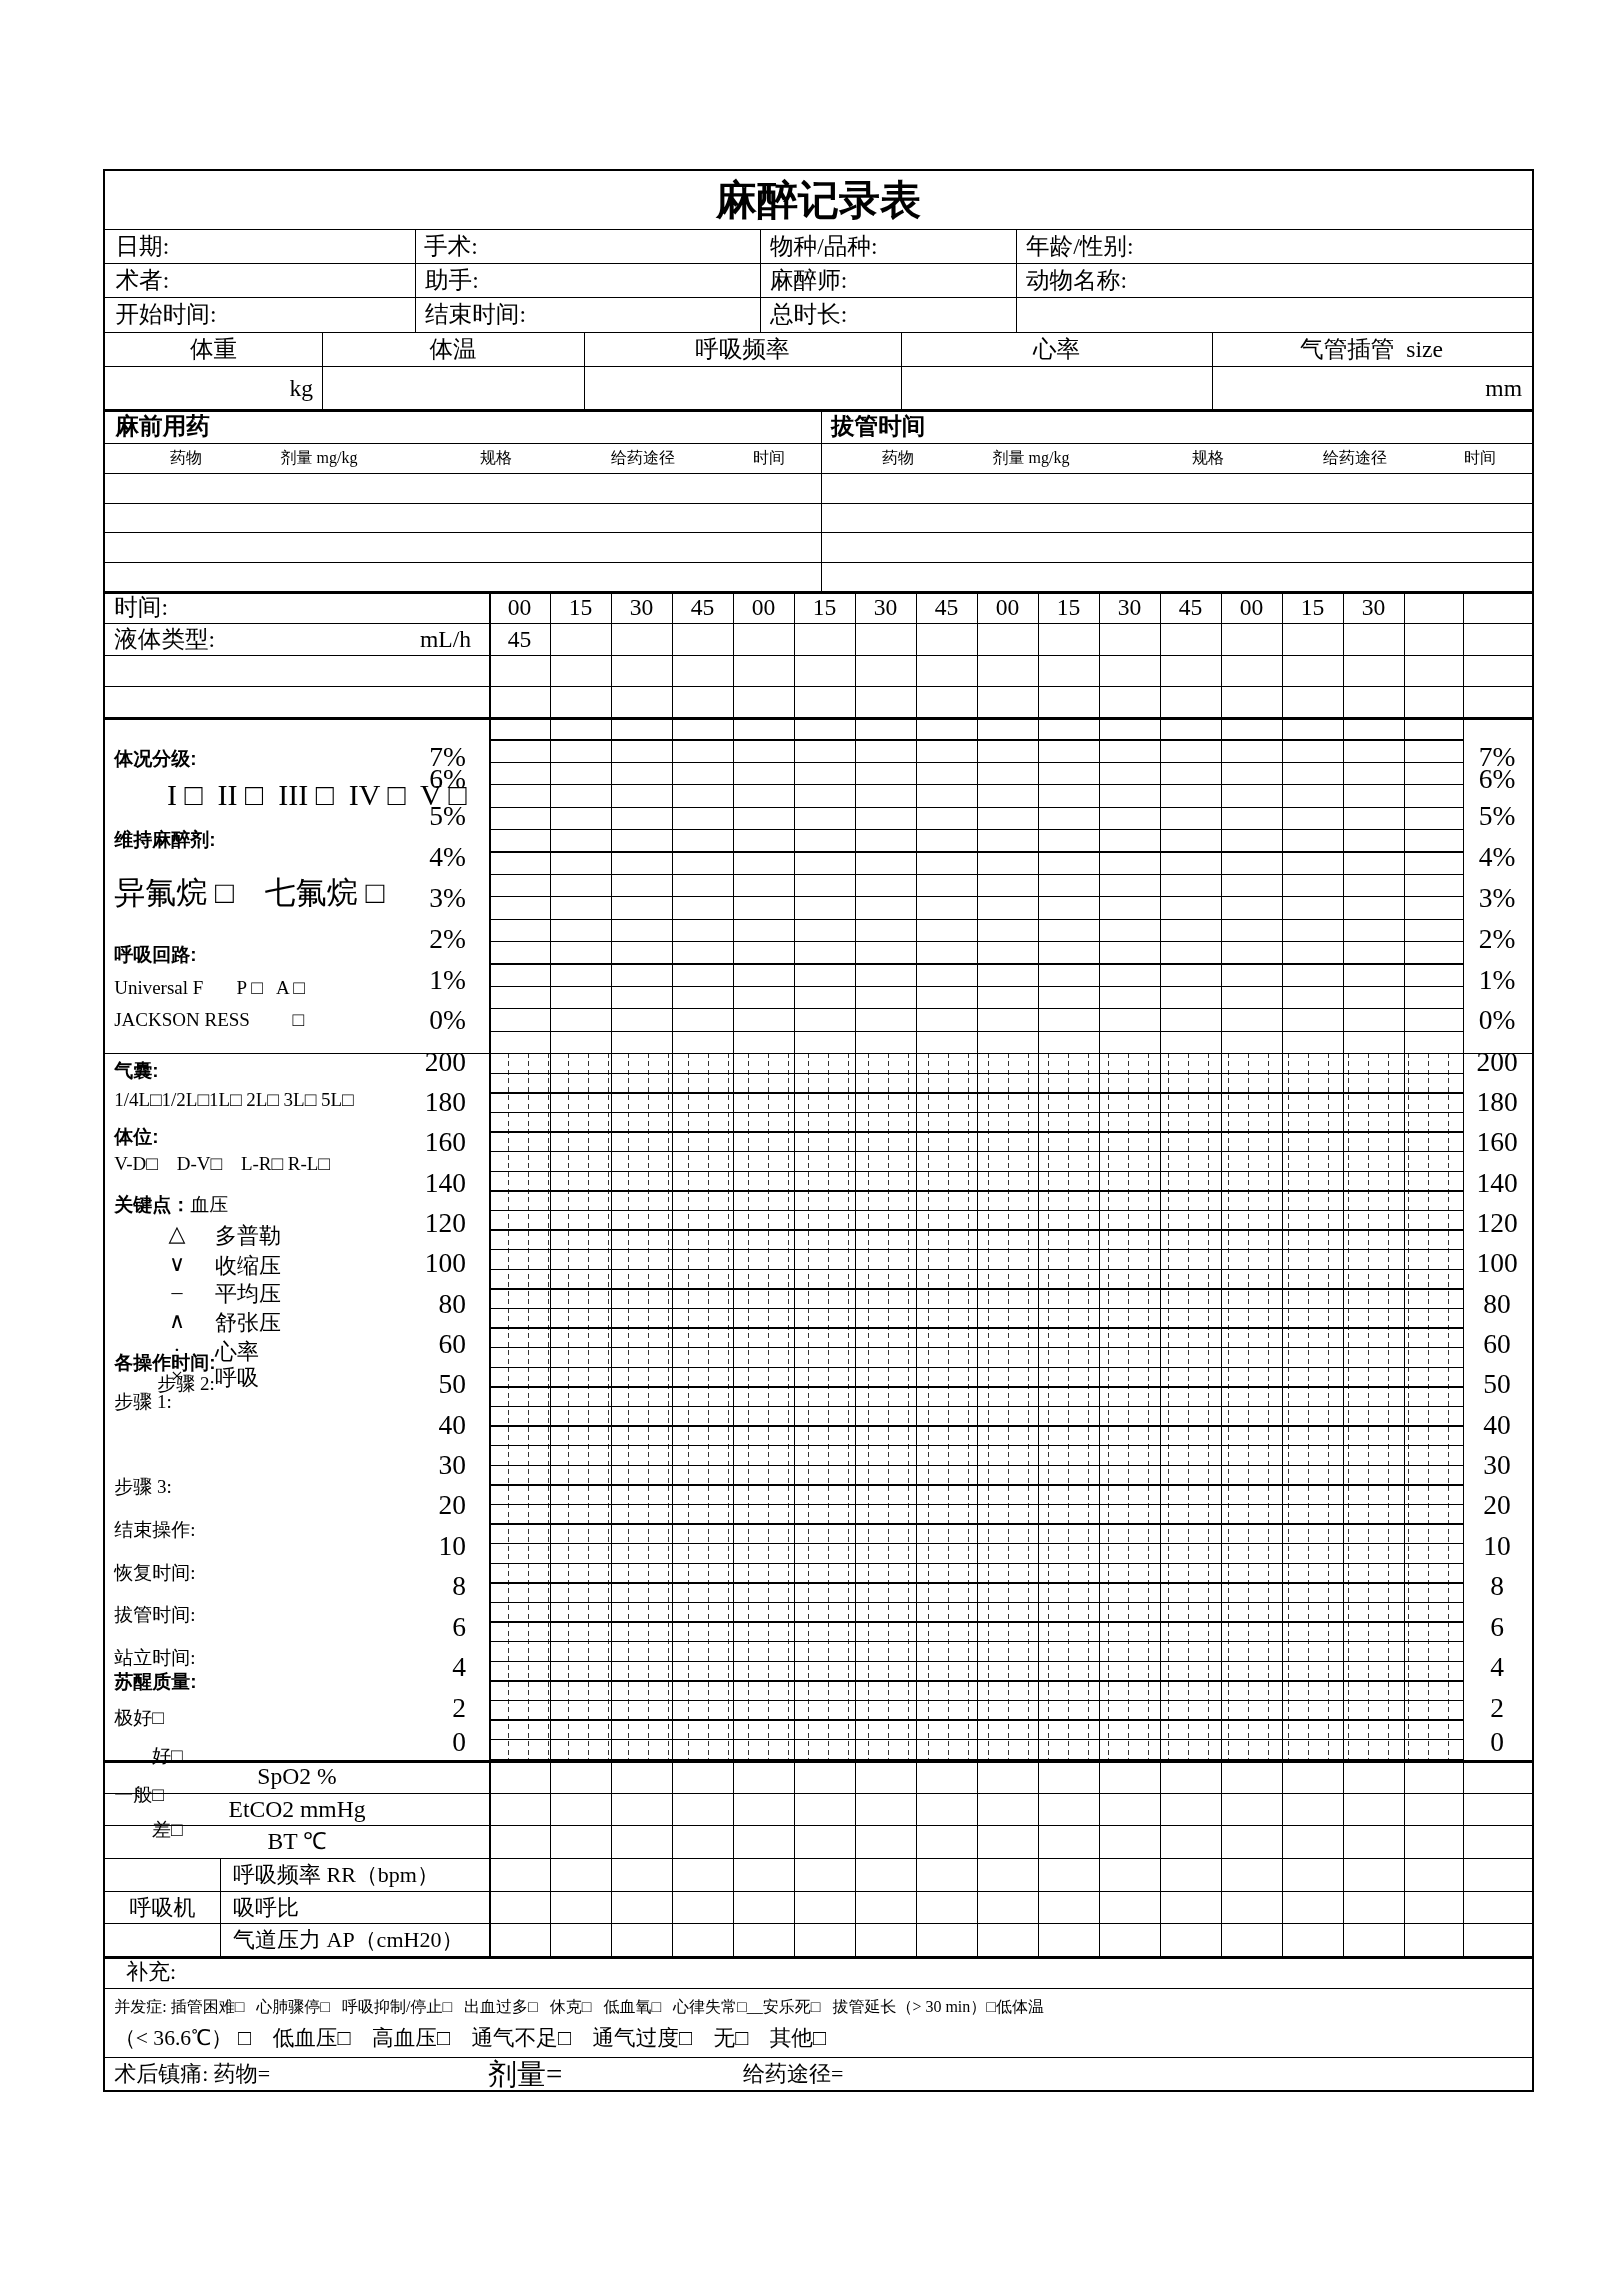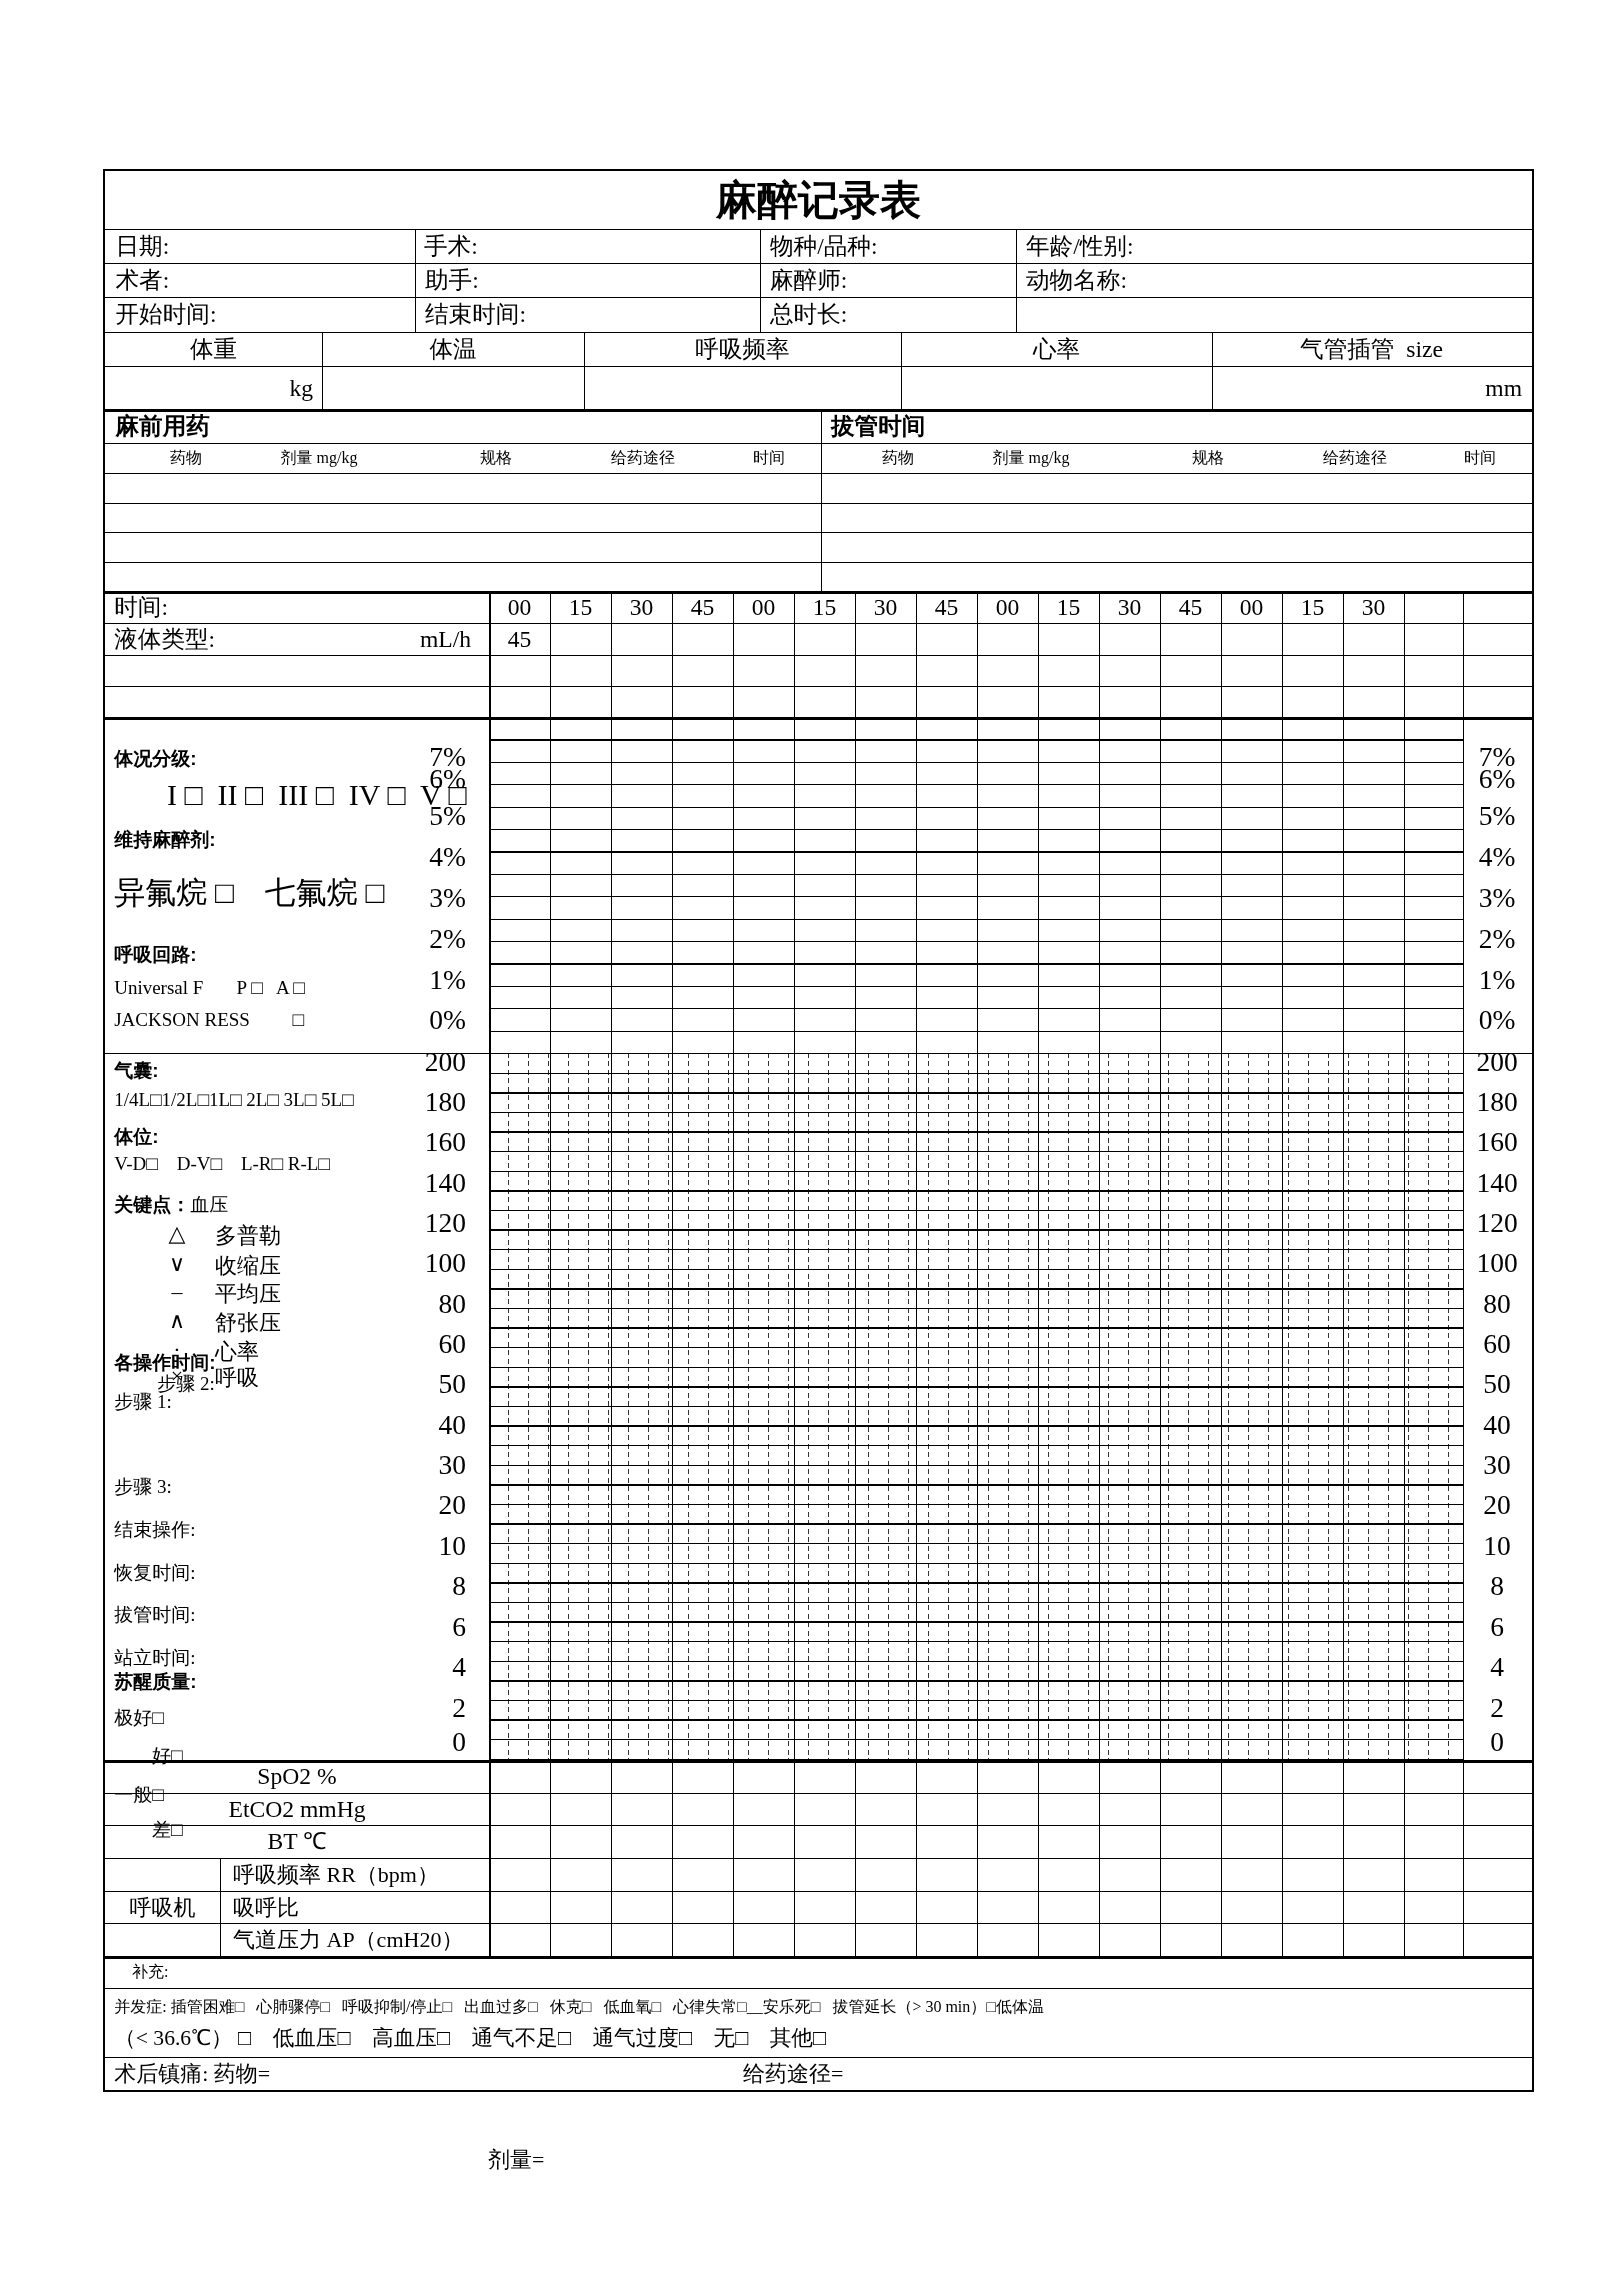--- a/index.html
+++ b/index.html
@@ -247,21 +247,21 @@
     </div>
   <div class="grid-vstrip" style="top:1589px; height:196px;"></div>
 
   <div class="t tc" style="left:0; top:1720px; width:115px; font-size:22px;">呼吸机</div>
   <div id="vent-rows" class="abs" style="left:0; top:0;">
       <div class="vent-label" style="top: 1687px; height: 33px; line-height: 33px;">呼吸频率 RR（bpm）</div>
       <div class="vent-label" style="top: 1720px; height: 33px; line-height: 33px;">吸呼比</div>
       <div class="vent-label" style="top: 1752px; height: 33px; line-height: 33px;">气道压力 AP（cmH20）</div>
     </div>
 
-  <div class="t" style="left:27px; top:1784px; font-size:16px;text-align:right;">补充:</div>
+  <div class="t" style="left:21px; top:1784px; font-size:22px;text-align:right;">补充:</div>
   <div class="t" style="left:9.2px; top:1820px; font-size:16px; line-height:31px;">并发症: 插管困难□   心肺骤停□   呼吸抑制/停止□   出血过多□   休克□   低血氧□   心律失常□__安乐死□   拔管延长（&gt; 30 min）□低体温</div>
   <div class="t" style="left:9.2px; top:1852px; font-size:21.6px; line-height:31px;">（&lt; 36.6℃） □    低血压□    高血压□    通气不足□    通气过度□    无□    其他□</div>
   <div class="t" style="left:9.2px; top:1886px; font-size:22px;">术后镇痛: 药物=</div>
-  <div class="t" style="left:383px; top:1972px; font-size:22px;text-align:center;">剂量=</div>
+  <div class="t" style="left:383px; top:1886px; font-size:29px;text-align:center;">剂量=</div>
   <div class="t" style="left:638px; top:1886px; font-size:22px;">给药途径=</div>
 
 </div>
 
 
 </body></html>

